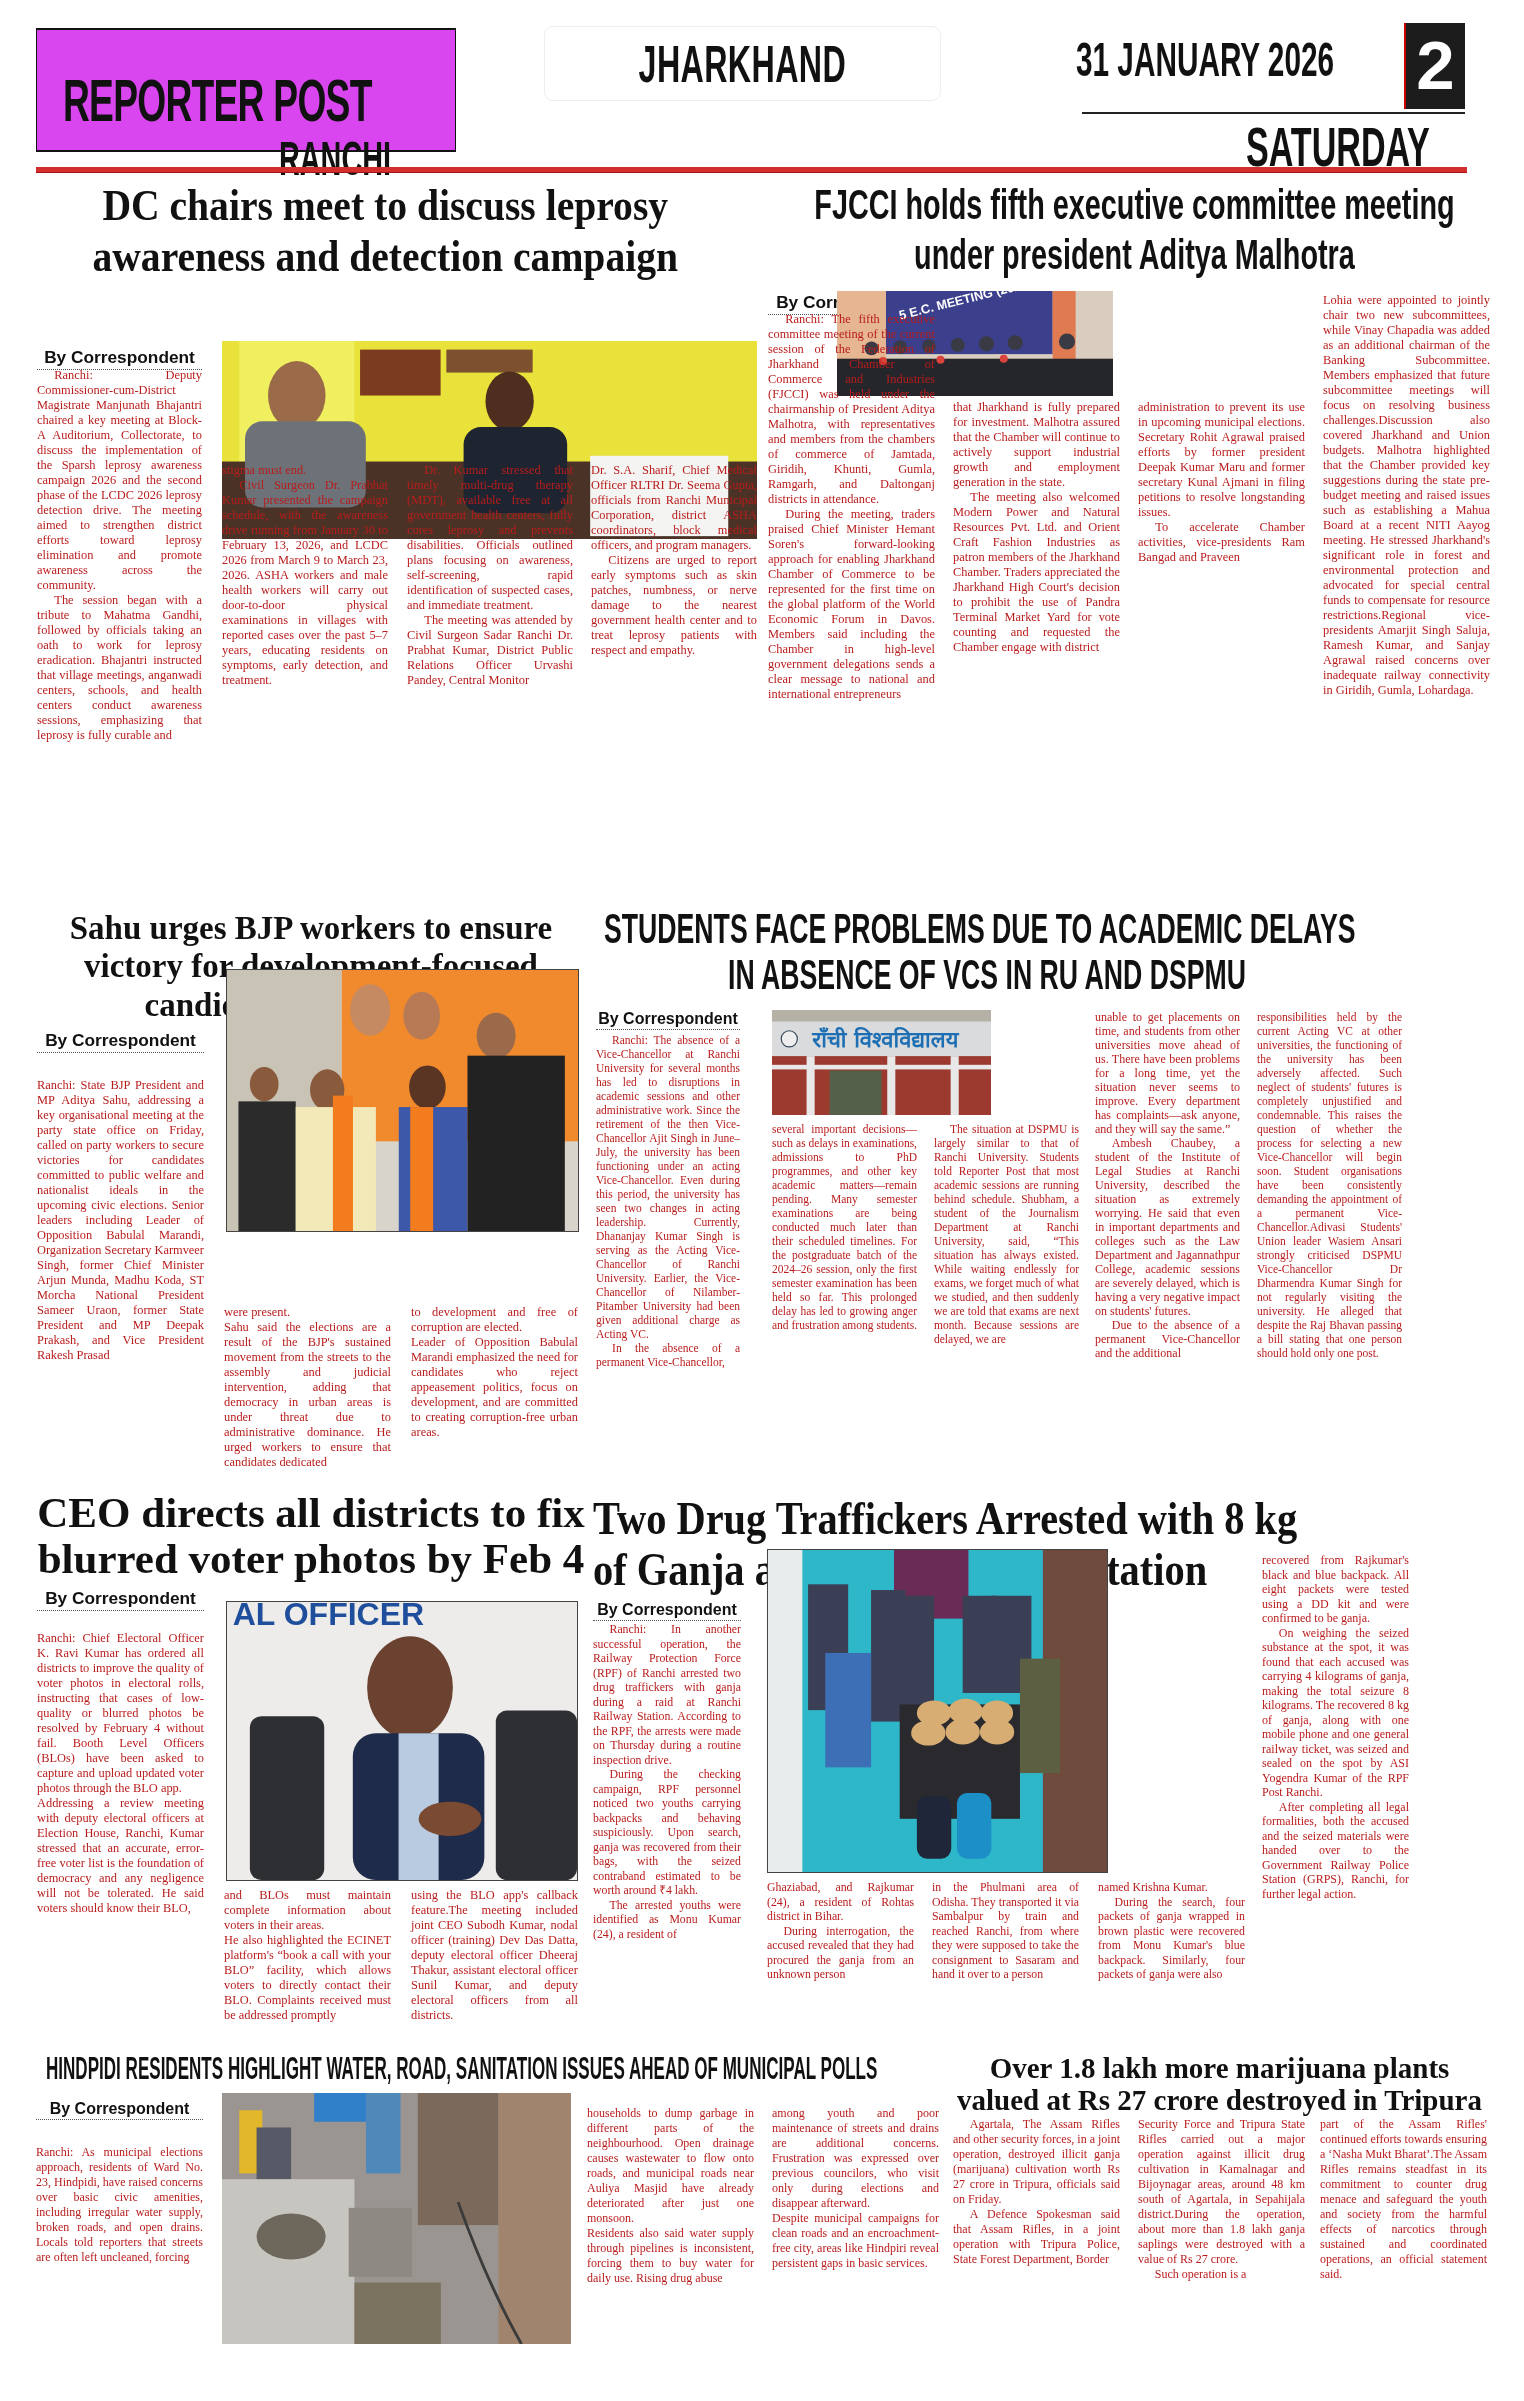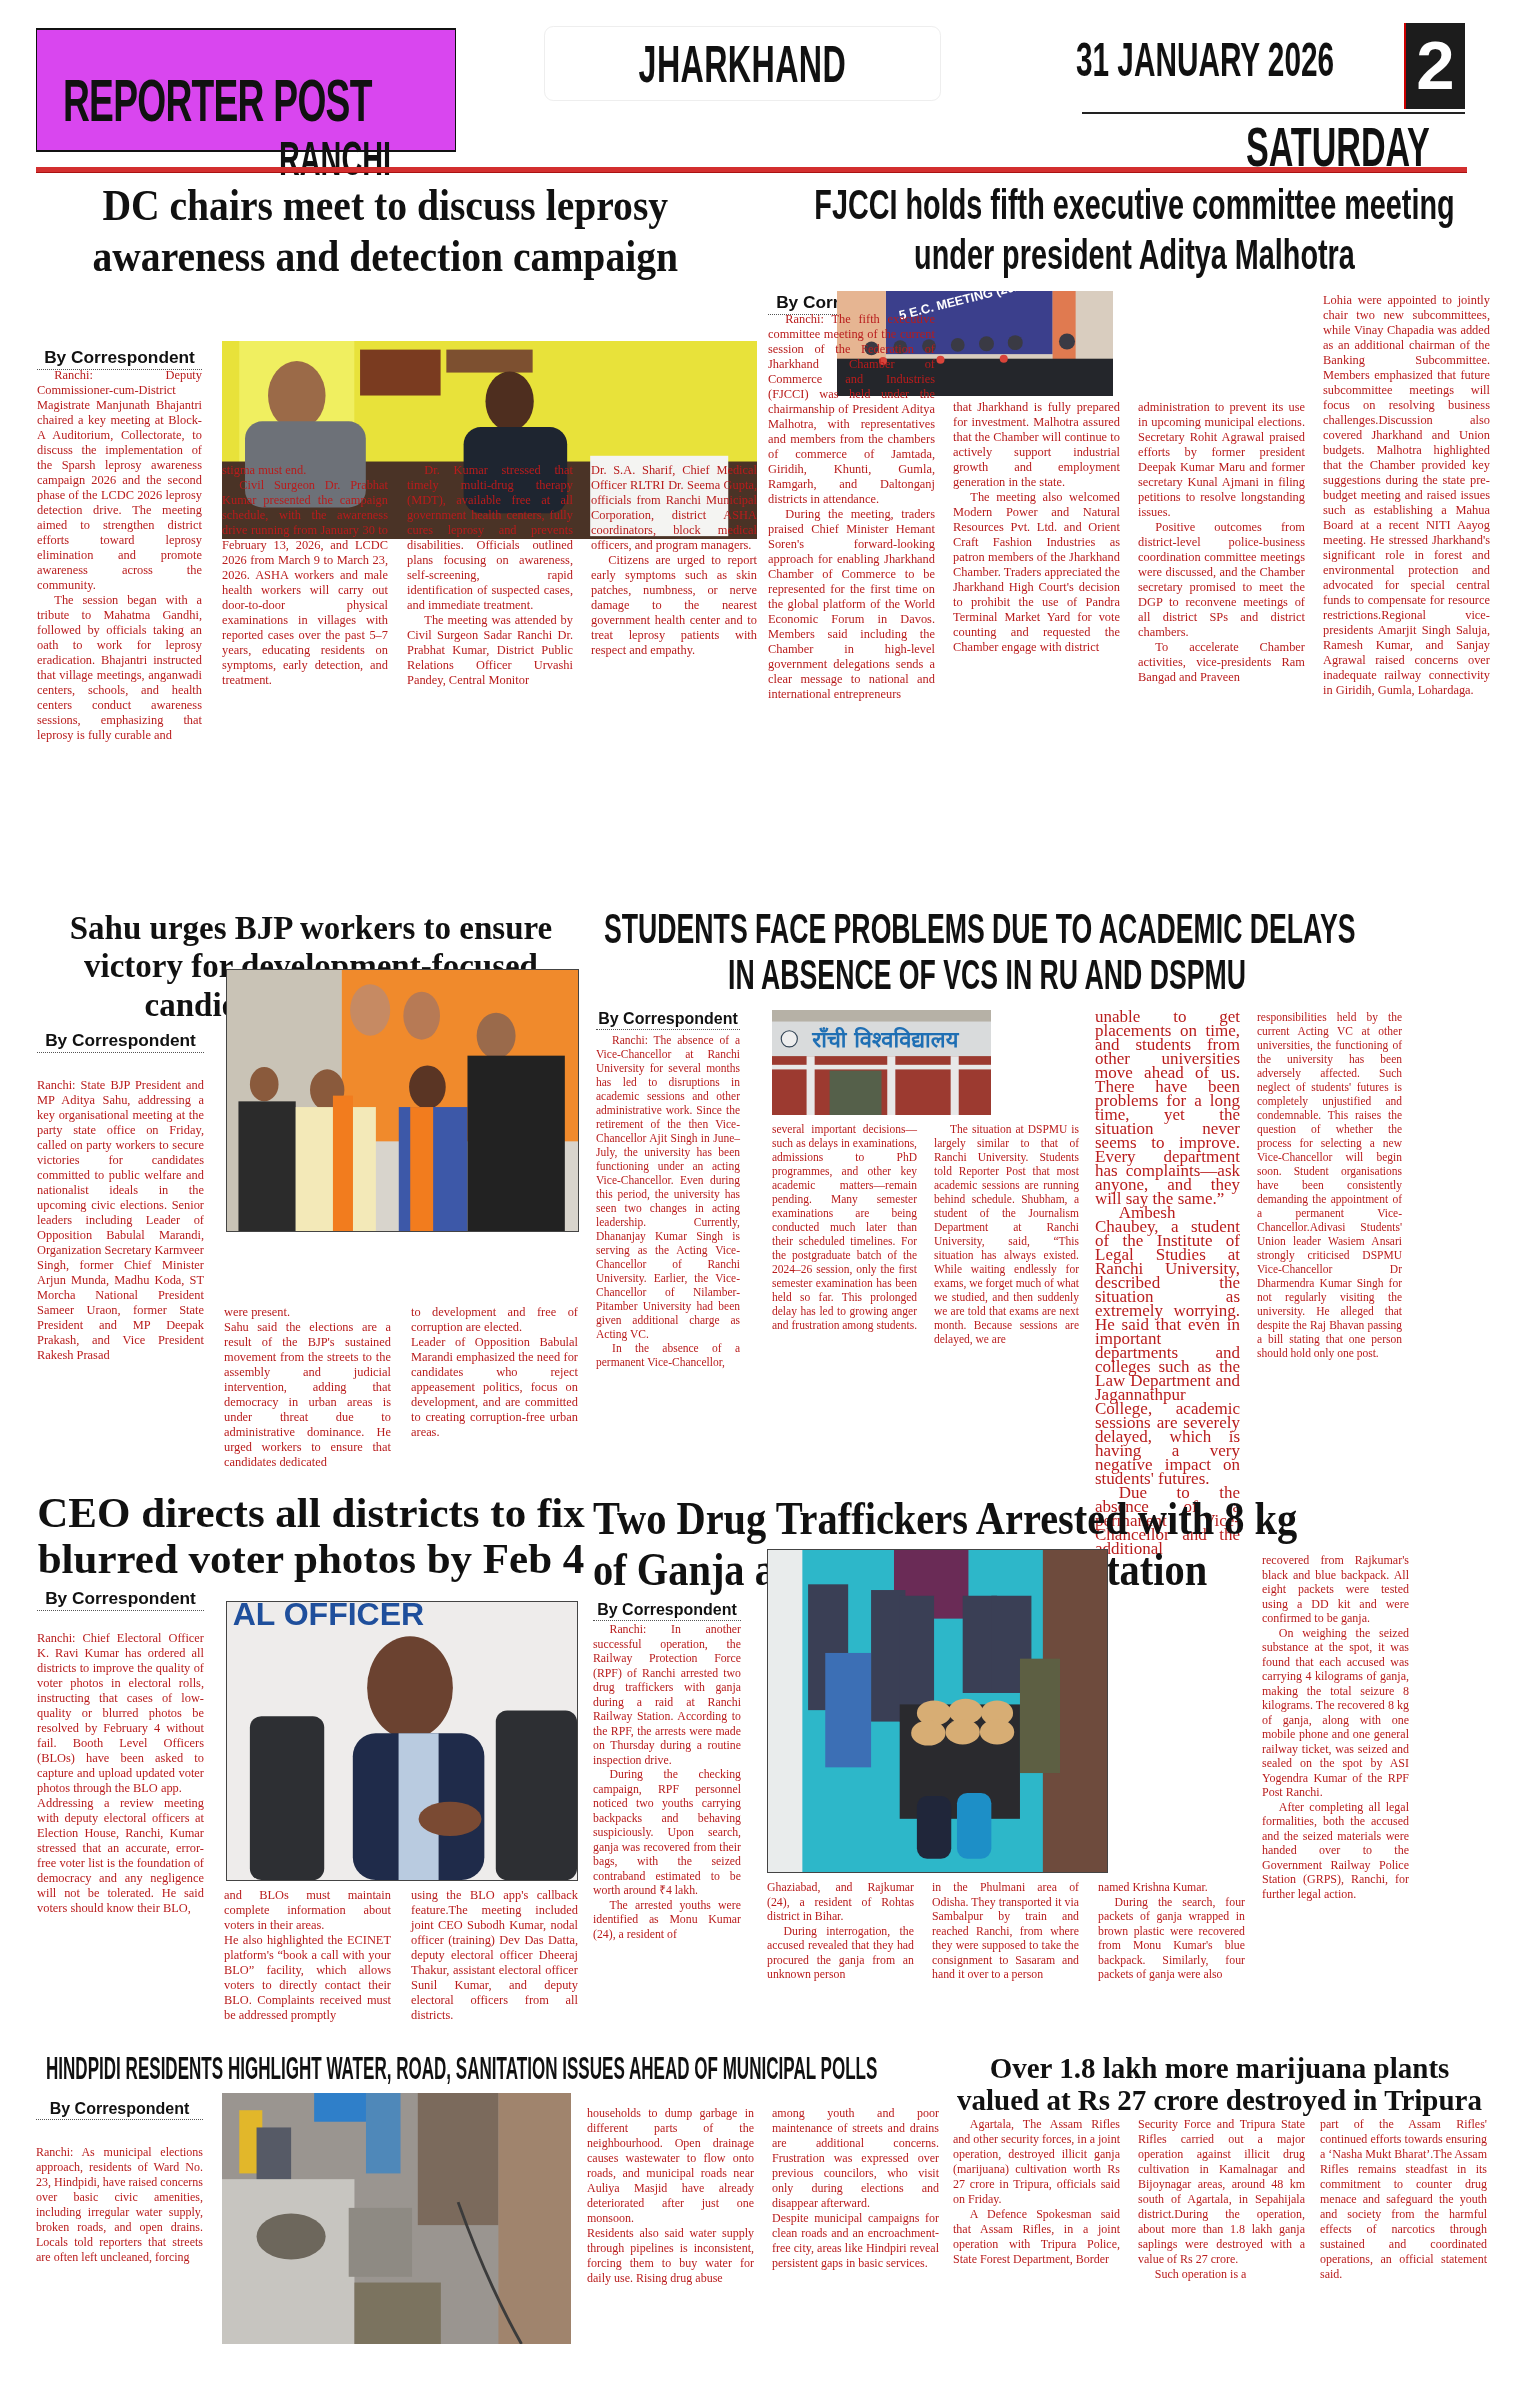--- a/index.html
+++ b/index.html
@@ -102,21 +102,20 @@
 <div class="col" style="left:768px;top:312px;width:167px">
   <p>Ranchi: The fifth executive committee meeting of the current session of the Federation of Jharkhand Chamber of Commerce and Industries (FJCCI) was held under the chairmanship of President Aditya Malhotra, with representatives and members from the chambers of commerce of Jamtada, Giridih, Khunti, Gumla, Ramgarh, and Daltonganj districts in attendance.</p>
   <p>During the meeting, traders praised Chief Minister Hemant Soren's forward-looking approach for enabling Jharkhand Chamber of Commerce to be represented for the first time on the global platform of the World Economic Forum in Davos. Members said including the Chamber in high-level government delegations sends a clear message to national and international entrepreneurs</p>
 </div>
 <div class="col" style="left:953px;top:400px;width:167px">
   <p class="noind">that Jharkhand is fully prepared for investment. Malhotra assured that the Chamber will continue to actively support industrial growth and employment generation in the state.</p>
   <p>The meeting also welcomed Modern Power and Natural Resources Pvt. Ltd. and Orient Craft Fashion Industries as patron members of the Jharkhand Chamber. Traders appreciated the Jharkhand High Court's decision to prohibit the use of Pandra Terminal Market Yard for vote counting and requested the Chamber engage with district</p>
 </div>
 <div class="col" style="left:1138px;top:400px;width:167px">
   <p class="noind">administration to prevent its use in upcoming municipal elections. Secretary Rohit Agrawal praised efforts by former president Deepak Kumar Maru and former secretary Kunal Ajmani in filing petitions to resolve longstanding issues.</p>
-  <p>Positive outcomes from district-level police-business coordination committee meetings were discussed, and the Chamber secretary promised to meet the DGP to reconvene meetings of all district SPs and district chambers.</p>
   <p>To accelerate Chamber activities, vice-presidents Ram Bangad and Praveen</p>
 </div>
 <div class="col" style="left:1323px;top:293px;width:167px">
   <p class="noind">Lohia were appointed to jointly chair two new subcommittees, while Vinay Chapadia was added as an additional chairman of the Banking Subcommittee. Members emphasized that future subcommittee meetings will focus on resolving business challenges.Discussion also covered Jharkhand and Union budgets. Malhotra highlighted that the Chamber provided key suggestions during the state pre-budget meeting and raised issues such as establishing a Mahua Board at a recent NITI Aayog meeting. He stressed Jharkhand's significant role in forest and environmental protection and advocated for special central funds to compensate for resource restrictions.Regional vice-presidents Amarjit Singh Saluja, Ramesh Kumar, and Sanjay Agrawal raised concerns over inadequate railway connectivity in Giridih, Gumla, Lohardaga.</p>
 </div>
 
 <div class="hl hl-serif" style="left:35px;top:909px;width:552px;font-size:33px;line-height:1.16">Sahu urges BJP workers to ensure victory for development-focused candidates in civic polls</div>
 <div class="byline" style="left:37px;top:1030px;width:167px">By Correspondent</div>
 <div class="photo" style="left:226px;top:969px;width:353px;height:263px">
   <svg width="100%" height="100%" viewBox="0 0 613 457" preserveAspectRatio="none">
@@ -169,21 +168,21 @@
 <div class="col" style="left:596px;top:1033px;width:144px;font-size:11.5px;line-height:14px">
   <p>Ranchi: The absence of a Vice-Chancellor at Ranchi University for several months has led to disruptions in academic sessions and other administrative work. Since the retirement of the then Vice-Chancellor Ajit Singh in June–July, the university has been functioning under an acting Vice-Chancellor. Even during this period, the university has seen two changes in acting leadership. Currently, Dhananjay Kumar Singh is serving as the Acting Vice-Chancellor of Ranchi University. Earlier, the Vice-Chancellor of Nilamber-Pitamber University had been given additional charge as Acting VC.</p>
   <p>In the absence of a permanent Vice-Chancellor,</p>
 </div>
 <div class="col" style="left:772px;top:1122px;width:145px;font-size:11.5px;line-height:14px">
   <p class="noind">several important decisions—such as delays in examinations, admissions to PhD programmes, and other key academic matters—remain pending. Many semester examinations are being conducted much later than their scheduled timelines. For the postgraduate batch of the 2024–26 session, only the first semester examination has been held so far. This prolonged delay has led to growing anger and frustration among students.</p>
 </div>
 <div class="col" style="left:934px;top:1122px;width:145px;font-size:11.5px;line-height:14px">
   <p>The situation at DSPMU is largely similar to that of Ranchi University. Students told Reporter Post that most academic sessions are running behind schedule. Shubham, a student of the Journalism Department at Ranchi University, said, “This situation has always existed. While waiting endlessly for exams, we forget much of what we studied, and then suddenly we are told that exams are next month. Because sessions are delayed, we are</p>
 </div>
-<div class="col" style="left:1095px;top:1010px;width:145px;font-size:17px;line-height:14px">
+<div class="col" style="left:1095px;top:1010px;width:145px;font-size:12px;line-height:14px">
   <p class="noind">unable to get placements on time, and students from other universities move ahead of us. There have been problems for a long time, yet the situation never seems to improve. Every department has complaints—ask anyone, and they will say the same.”</p>
   <p>Ambesh Chaubey, a student of the Institute of Legal Studies at Ranchi University, described the situation as extremely worrying. He said that even in important departments and colleges such as the Law Department and Jagannathpur College, academic sessions are severely delayed, which is having a very negative impact on students' futures.</p>
   <p>Due to the absence of a permanent Vice-Chancellor and the additional</p>
 </div>
 <div class="col" style="left:1257px;top:1010px;width:145px;font-size:11.5px;line-height:14px">
   <p class="noind">responsibilities held by the current Acting VC at other universities, the functioning of the university has been adversely affected. Such neglect of students' futures is completely unjustified and condemnable. This raises the question of whether the process for selecting a new Vice-Chancellor will begin soon. Student organisations have been consistently demanding the appointment of a permanent Vice-Chancellor.Adivasi Students' Union leader Wasiem Ansari strongly criticised DSPMU Vice-Chancellor Dr Dharmendra Kumar Singh for not regularly visiting the university. He alleged that despite the Raj Bhavan passing a bill stating that one person should hold only one post.</p>
 </div>
 
 <div class="hl hl-serif" style="left:35px;top:1490px;width:552px;font-size:43px;line-height:1.06">CEO directs all districts to fix blurred voter photos by Feb 4</div>
 <div class="byline" style="left:37px;top:1588px;width:167px">By Correspondent</div>

